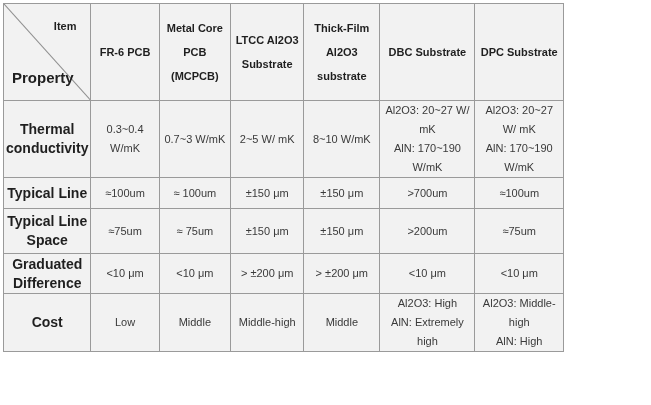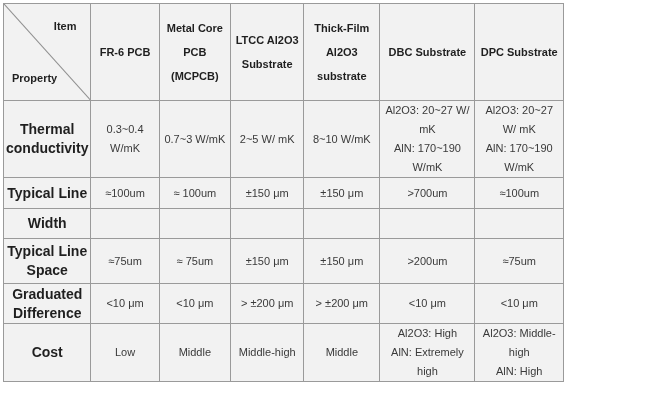--- a/index.html
+++ b/index.html
@@ -11,21 +11,21 @@
   table.cmp th, table.cmp td{
     border:1px solid #9a9a9a;background:#f2f2f2;text-align:center;vertical-align:middle;
     white-space:pre-line;padding:0 2px;overflow:hidden;}
   table.cmp th{font-weight:bold;font-size:11px;color:#1f1f1f;line-height:24px;}
   td.prop{font-weight:bold;font-size:14px;color:#1f1f1f;line-height:19px;}
   td.val{font-size:11px;color:#3a3a3a;line-height:19px;font-weight:normal;}
 
   th.corner{position:relative;padding:0;}
   th.corner svg{position:absolute;left:0;top:0;width:100%;height:100%;}
   .corner-top{position:absolute;top:10px;right:14px;font-weight:bold;font-size:11px;color:#1f1f1f;}
-  .corner-bottom{position:absolute;bottom:10px;left:8px;font-weight:bold;font-size:11px;color:#1f1f1f;}
+  .corner-bottom{position:absolute;bottom:10px;left:8px;font-weight:bold;font-size:15px;color:#1f1f1f;}
 
   .blue-line{position:absolute;background:#a8c7e4;}
   #blue-v1{left:619px;top:0;width:2px;height:84px;}
   #blue-v2{left:633px;top:0;width:2px;height:85px;}
   #blue-h1{left:633px;top:84px;width:18px;height:2px;}
   #blue-v3{left:621px;top:397px;width:2px;height:8px;}
 
   #watermark{position:absolute;left:577px;top:383px;font-size:11px;font-weight:bold;
     letter-spacing:1px;font-family:"DejaVu Sans Mono",monospace;white-space:nowrap;}
   #watermark .wm-green{color:#7fa31a;text-shadow:1px 1px 0 #46591b;}
@@ -81,29 +81,20 @@
         </tr>
         <tr style="height: 31px;">
           <td class="prop">Typical Line</td>
           <td class="val">≈100um</td>
           <td class="val">≈ 100um</td>
           <td class="val">±150 μm</td>
           <td class="val">±150 μm</td>
           <td class="val">&gt;700um</td>
           <td class="val">≈100um</td>
         </tr>
-        <tr style="height: 30px;">
-          <td class="prop">Width</td>
-          <td class="val"></td>
-          <td class="val"></td>
-          <td class="val"></td>
-          <td class="val"></td>
-          <td class="val"></td>
-          <td class="val"></td>
-        </tr>
         <tr style="height: 45px;">
           <td class="prop">Typical Line
 Space</td>
           <td class="val">≈75um</td>
           <td class="val">≈ 75um</td>
           <td class="val">±150 μm</td>
           <td class="val">±150 μm</td>
           <td class="val">&gt;200um</td>
           <td class="val">≈75um</td>
         </tr>

